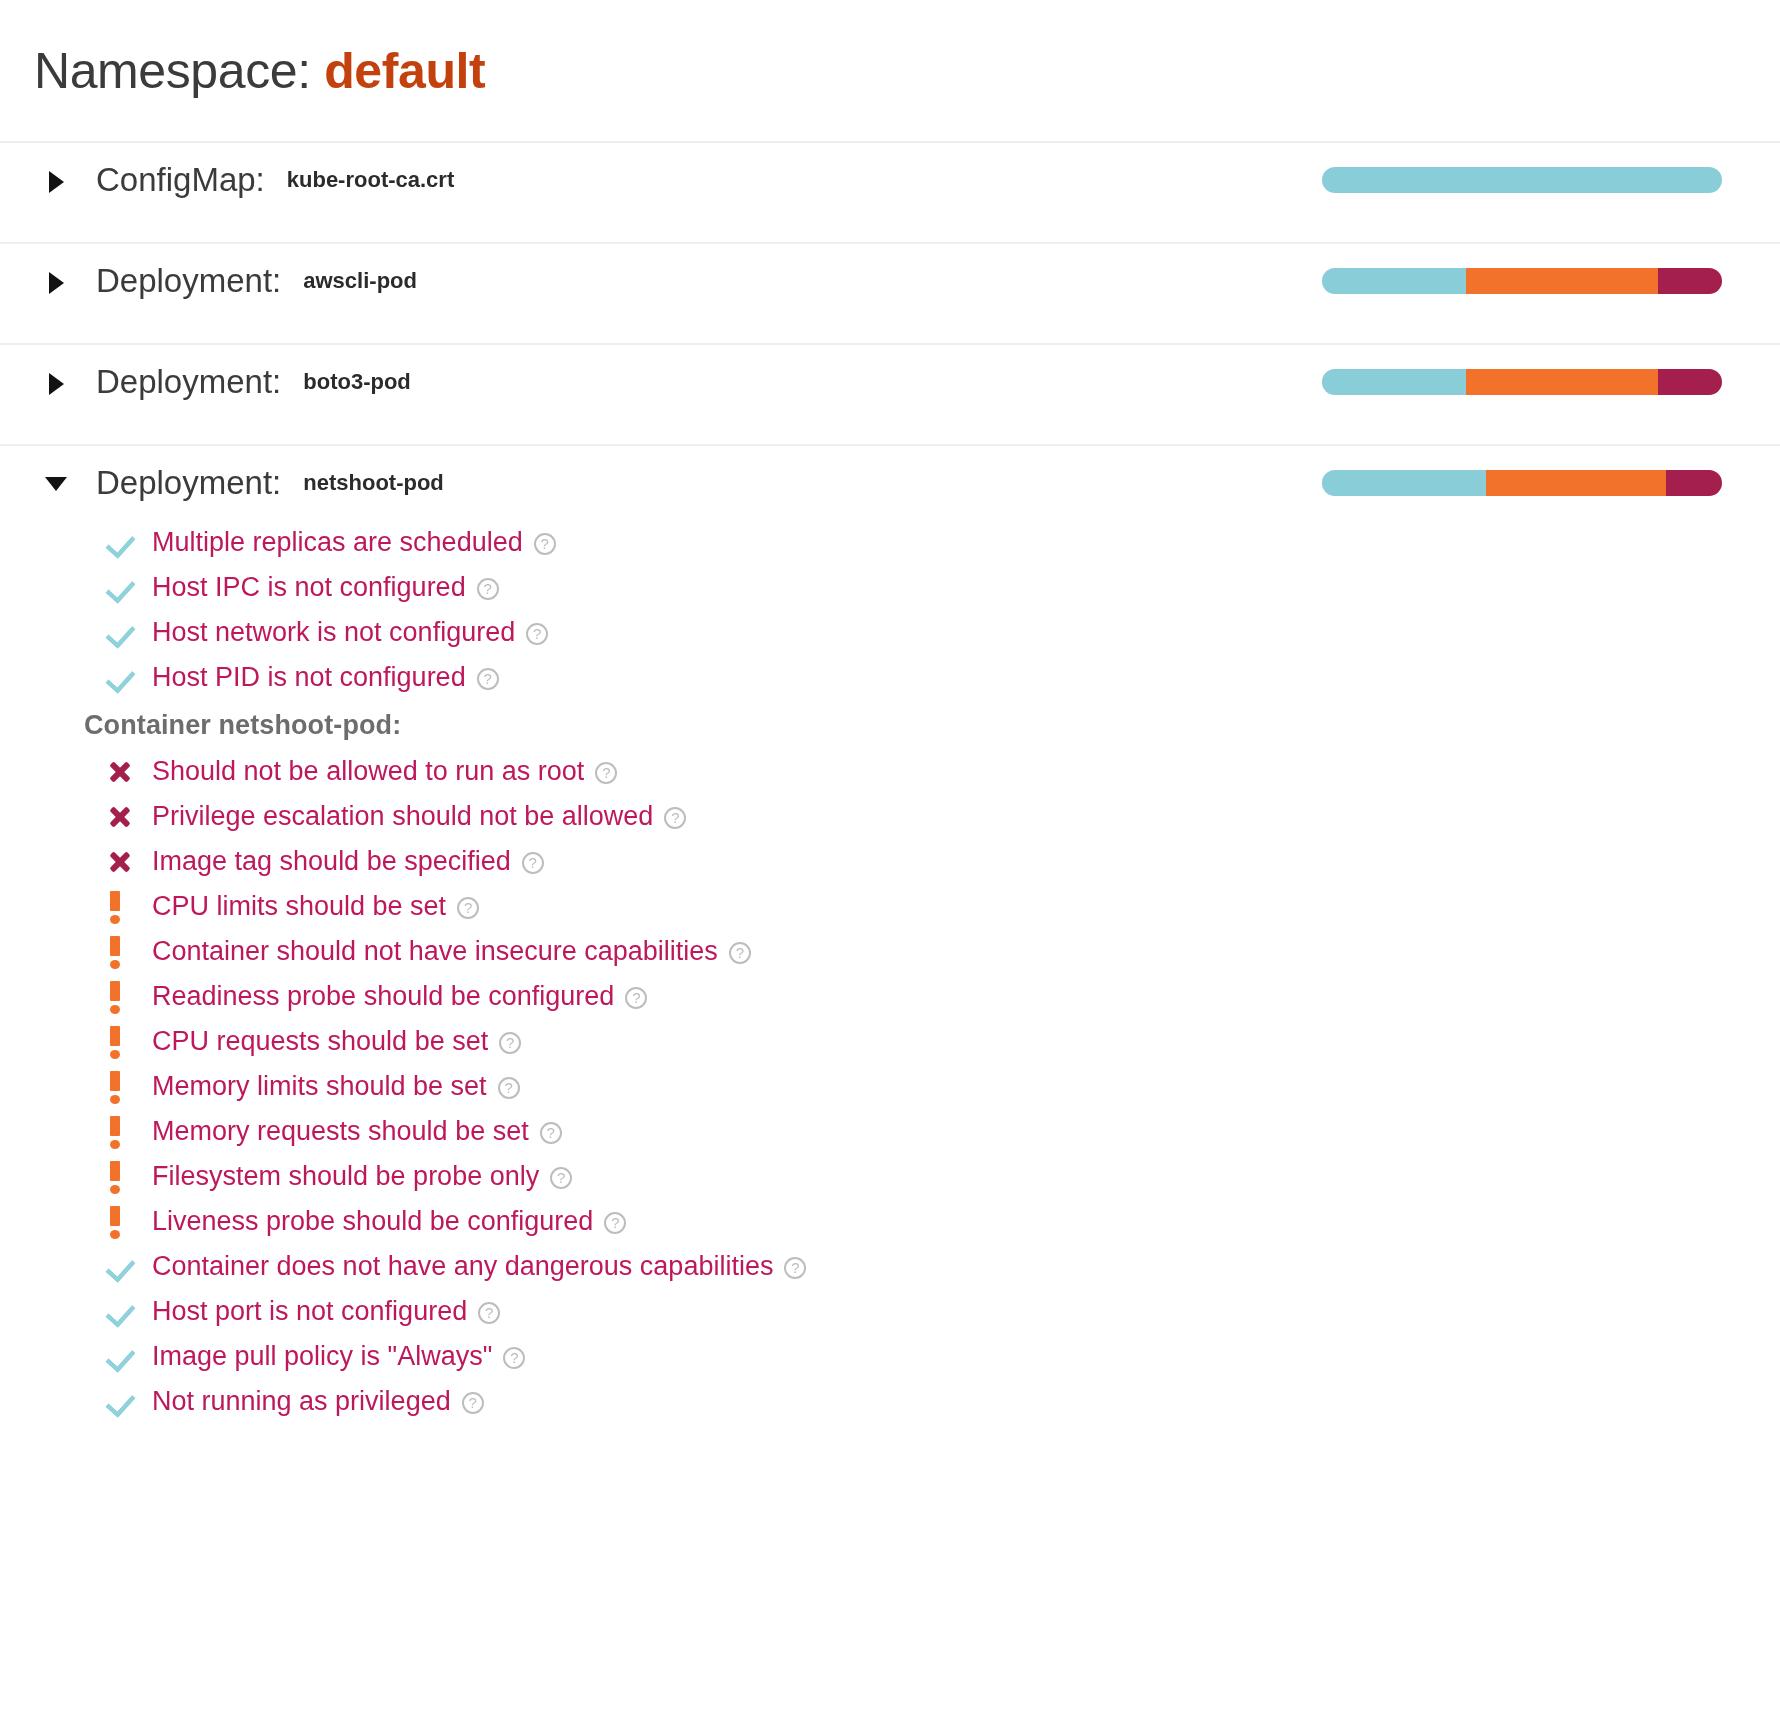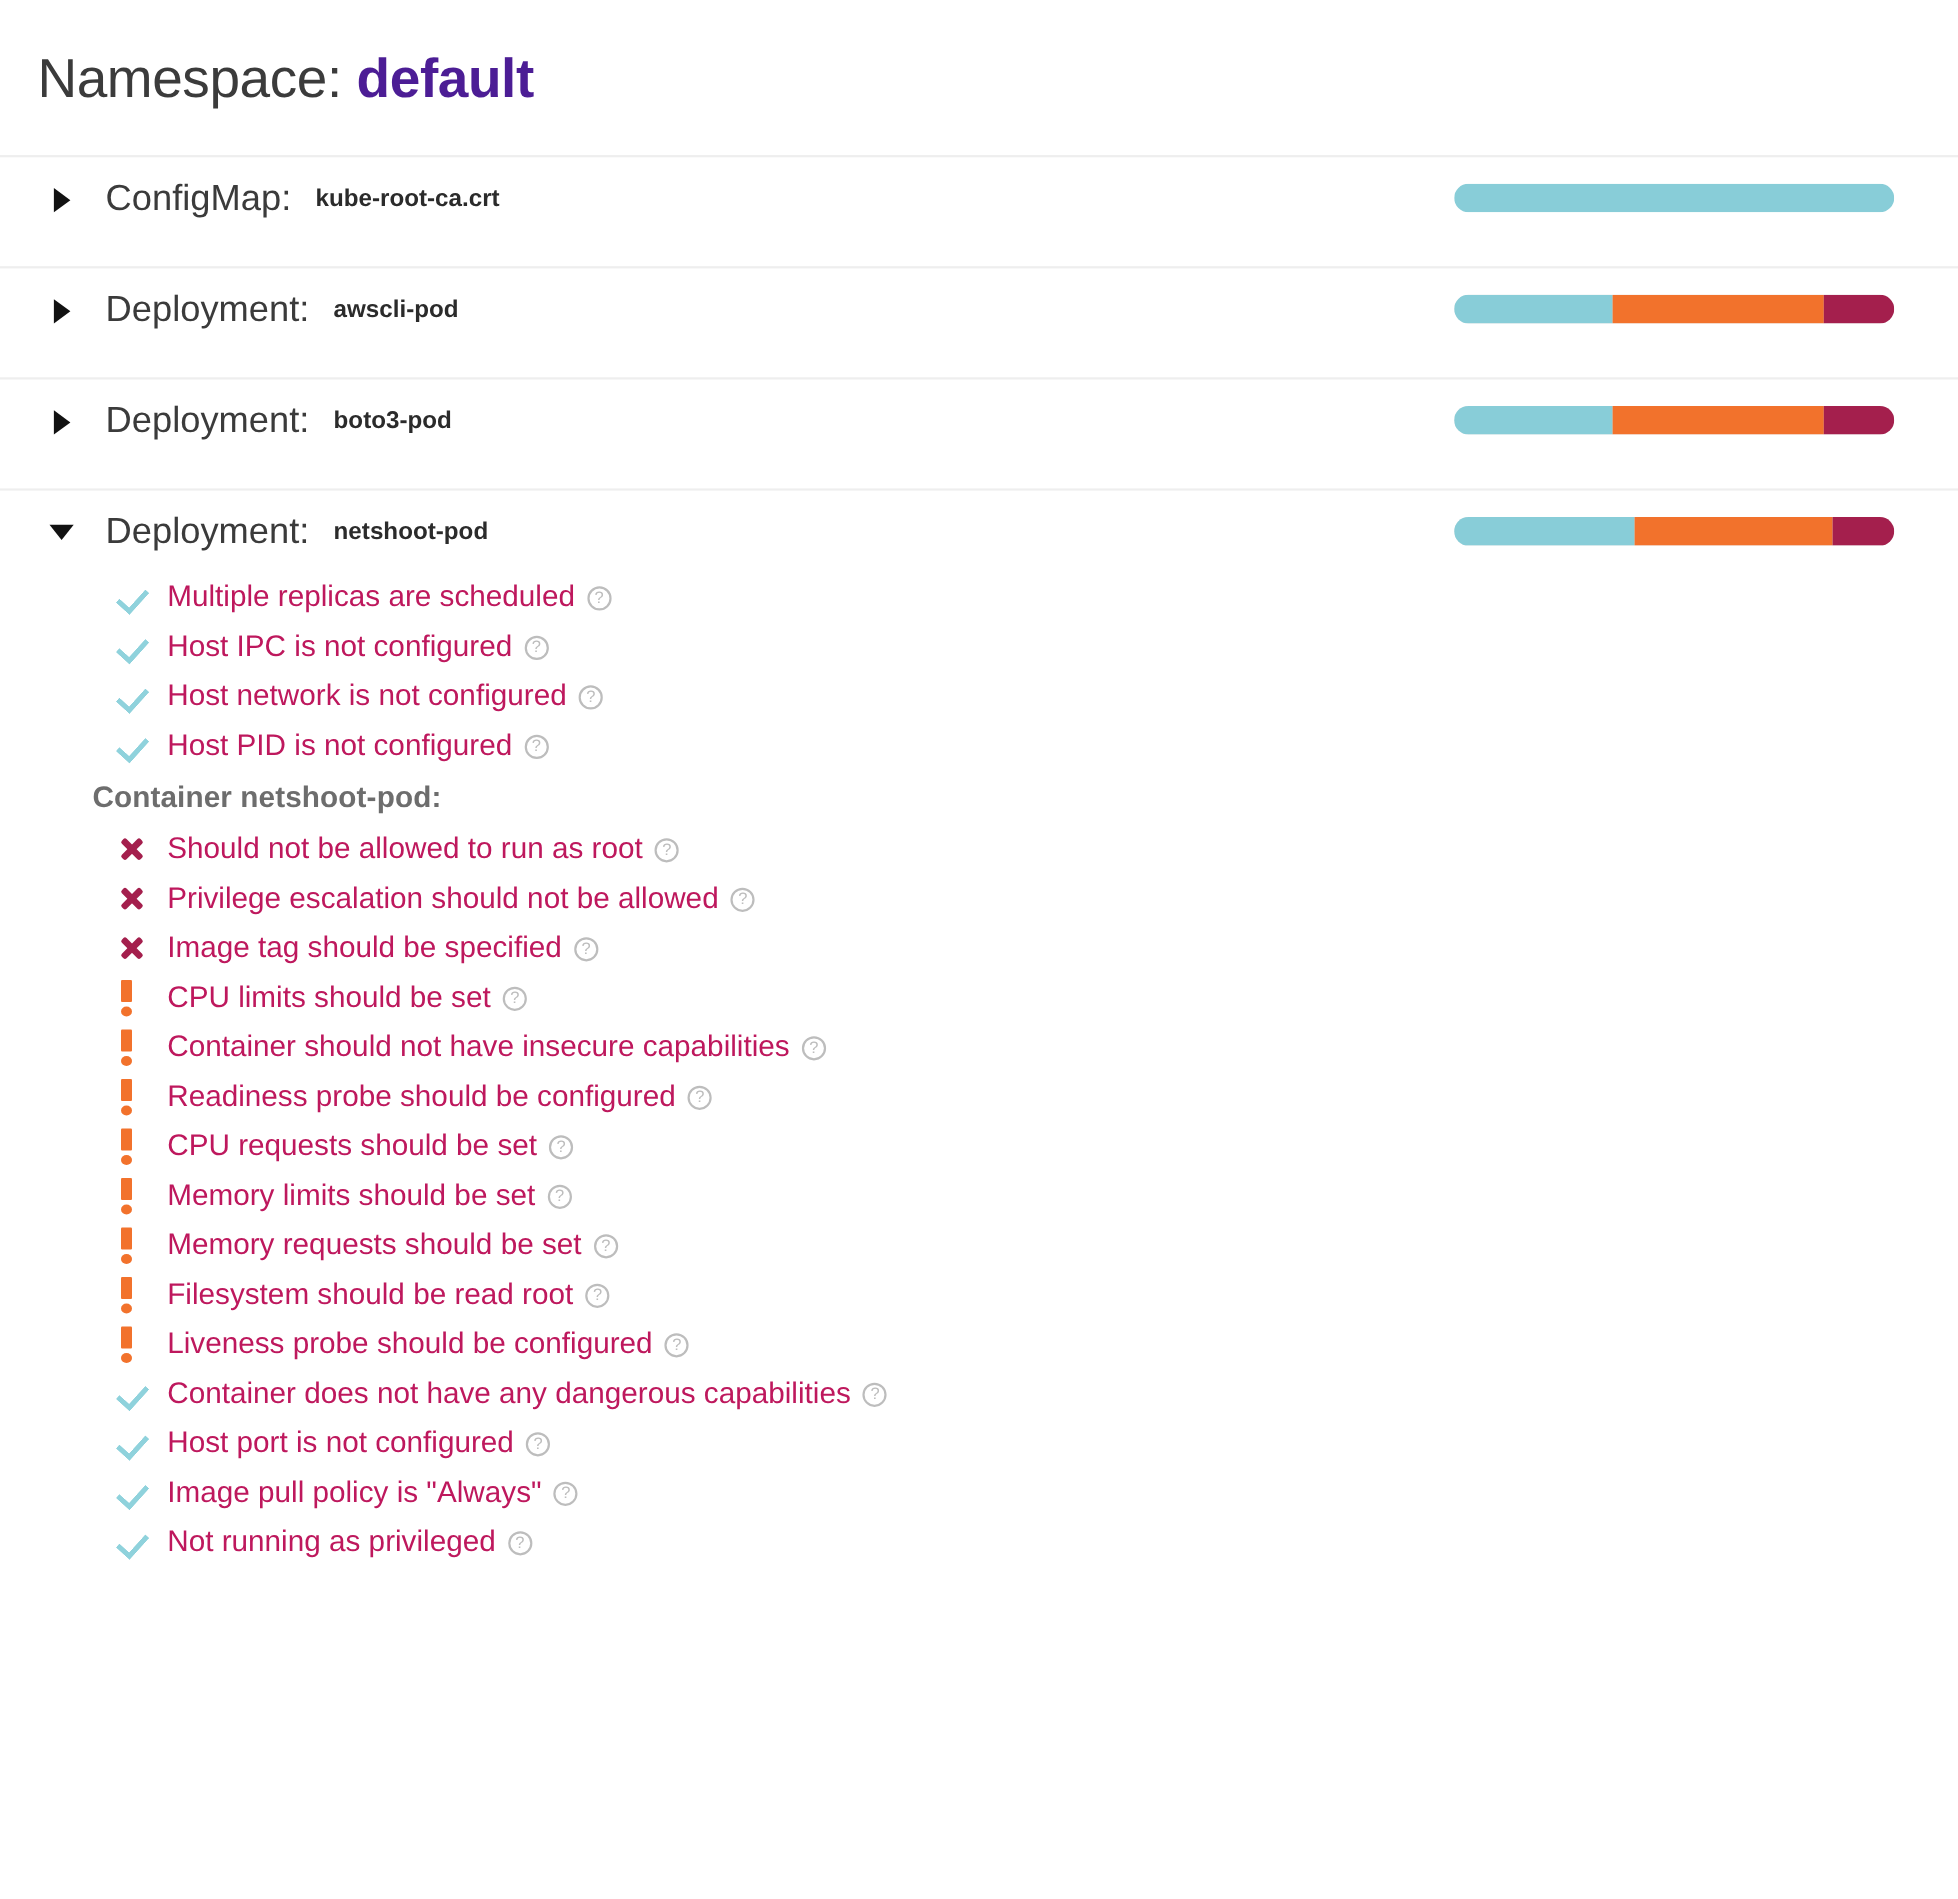--- a/index.html
+++ b/index.html
@@ -20,21 +20,21 @@
     padding-left: 34px;
     border-bottom: 2px solid #eeeeee;
   }
   .ns-title {
     font-size: 50px;
     color: #3b3b3b;
     font-weight: 400;
     letter-spacing: -0.4px;
     white-space: nowrap;
   }
-  .ns-title .ns-value { font-weight: 700; color: #4c1d95; }
+  .ns-title .ns-value { font-weight: 700; color: #c2410c; }
 
   
   .res-row {
     position: relative;
     min-height: 101px;
     border-bottom: 2px solid #eeeeee;
   }
   .res-row.expanded { border-bottom: none; }
 
   .res-head {
@@ -367,21 +367,21 @@
               <span class="icon-slot">
                 <span class="ic-warn"></span>
               </span>
               <span class="check-label">Memory requests should be set</span>
               <span class="ic-help">?</span>
             </li>
             <li class="check-item">
               <span class="icon-slot">
                 <span class="ic-warn"></span>
               </span>
-              <span class="check-label">Filesystem should be read root</span>
+              <span class="check-label">Filesystem should be probe only</span>
               <span class="ic-help">?</span>
             </li>
             <li class="check-item">
               <span class="icon-slot">
                 <span class="ic-warn"></span>
               </span>
               <span class="check-label">Liveness probe should be configured</span>
               <span class="ic-help">?</span>
             </li>
             <li class="check-item">

